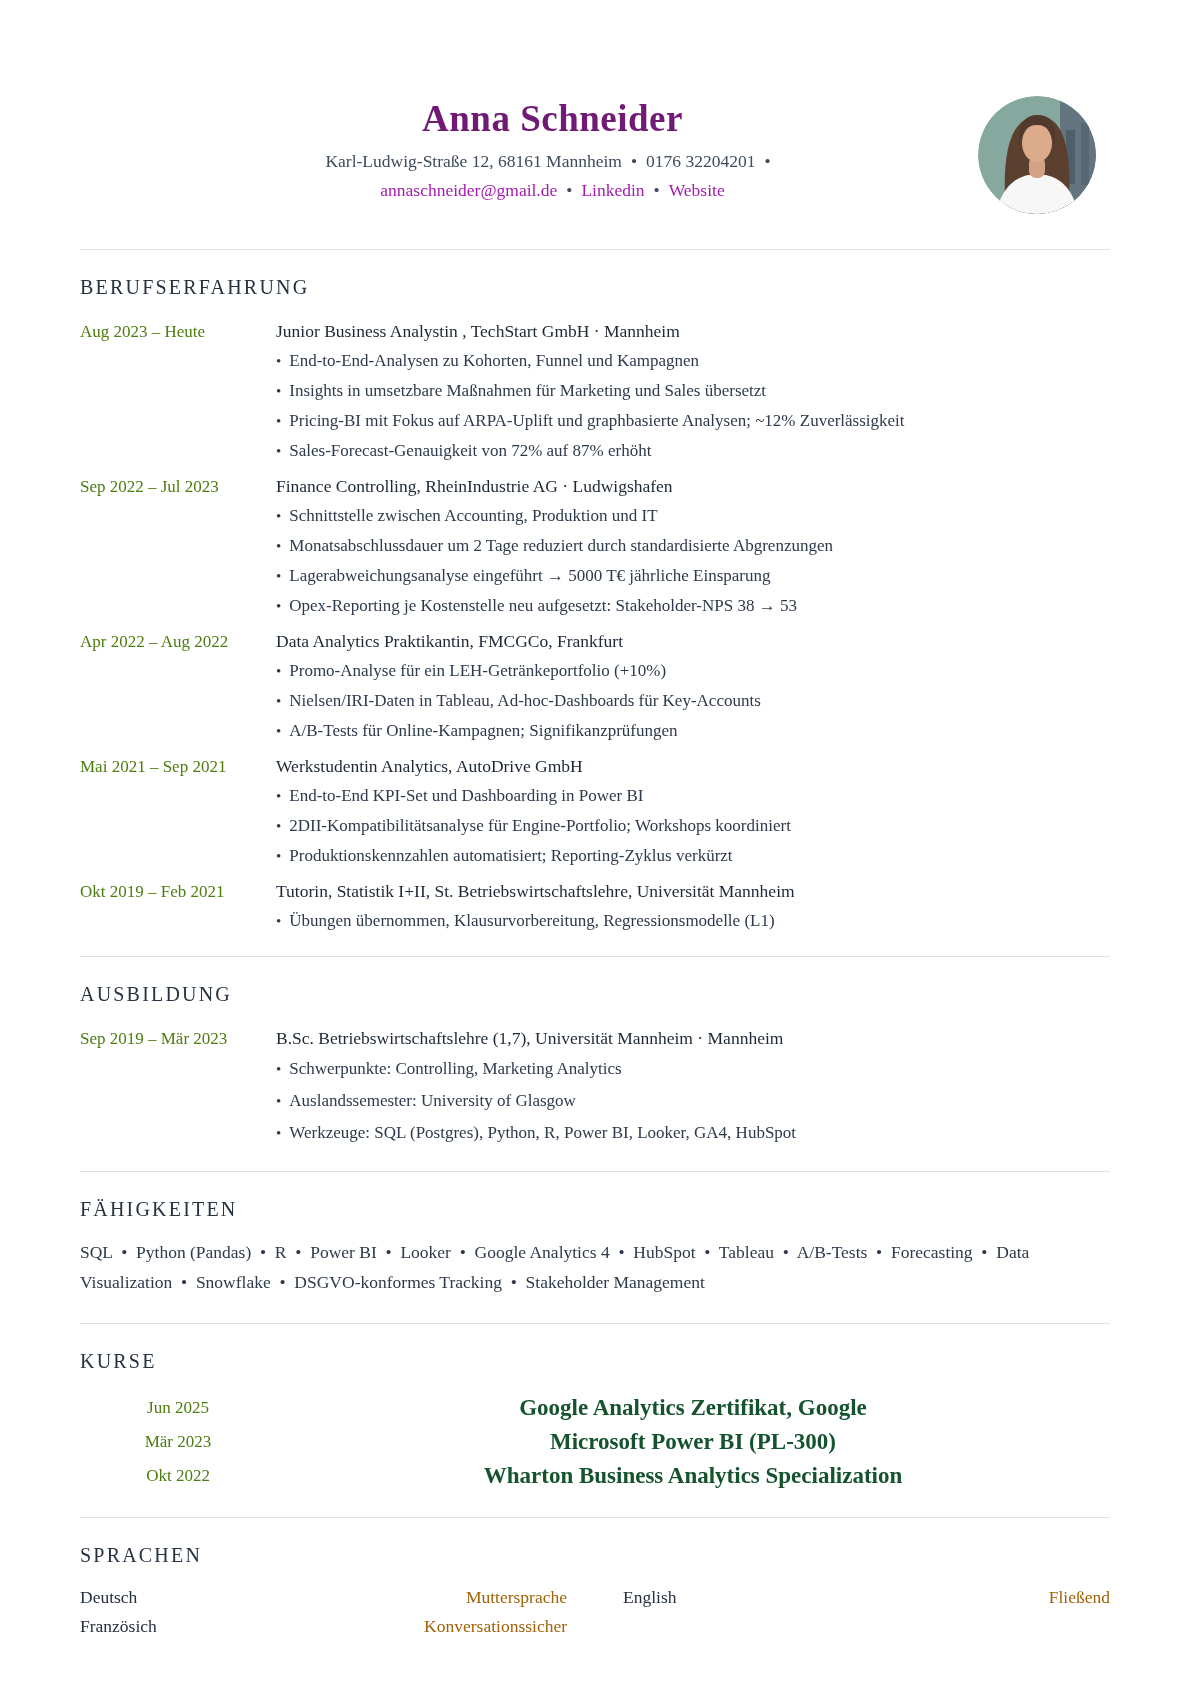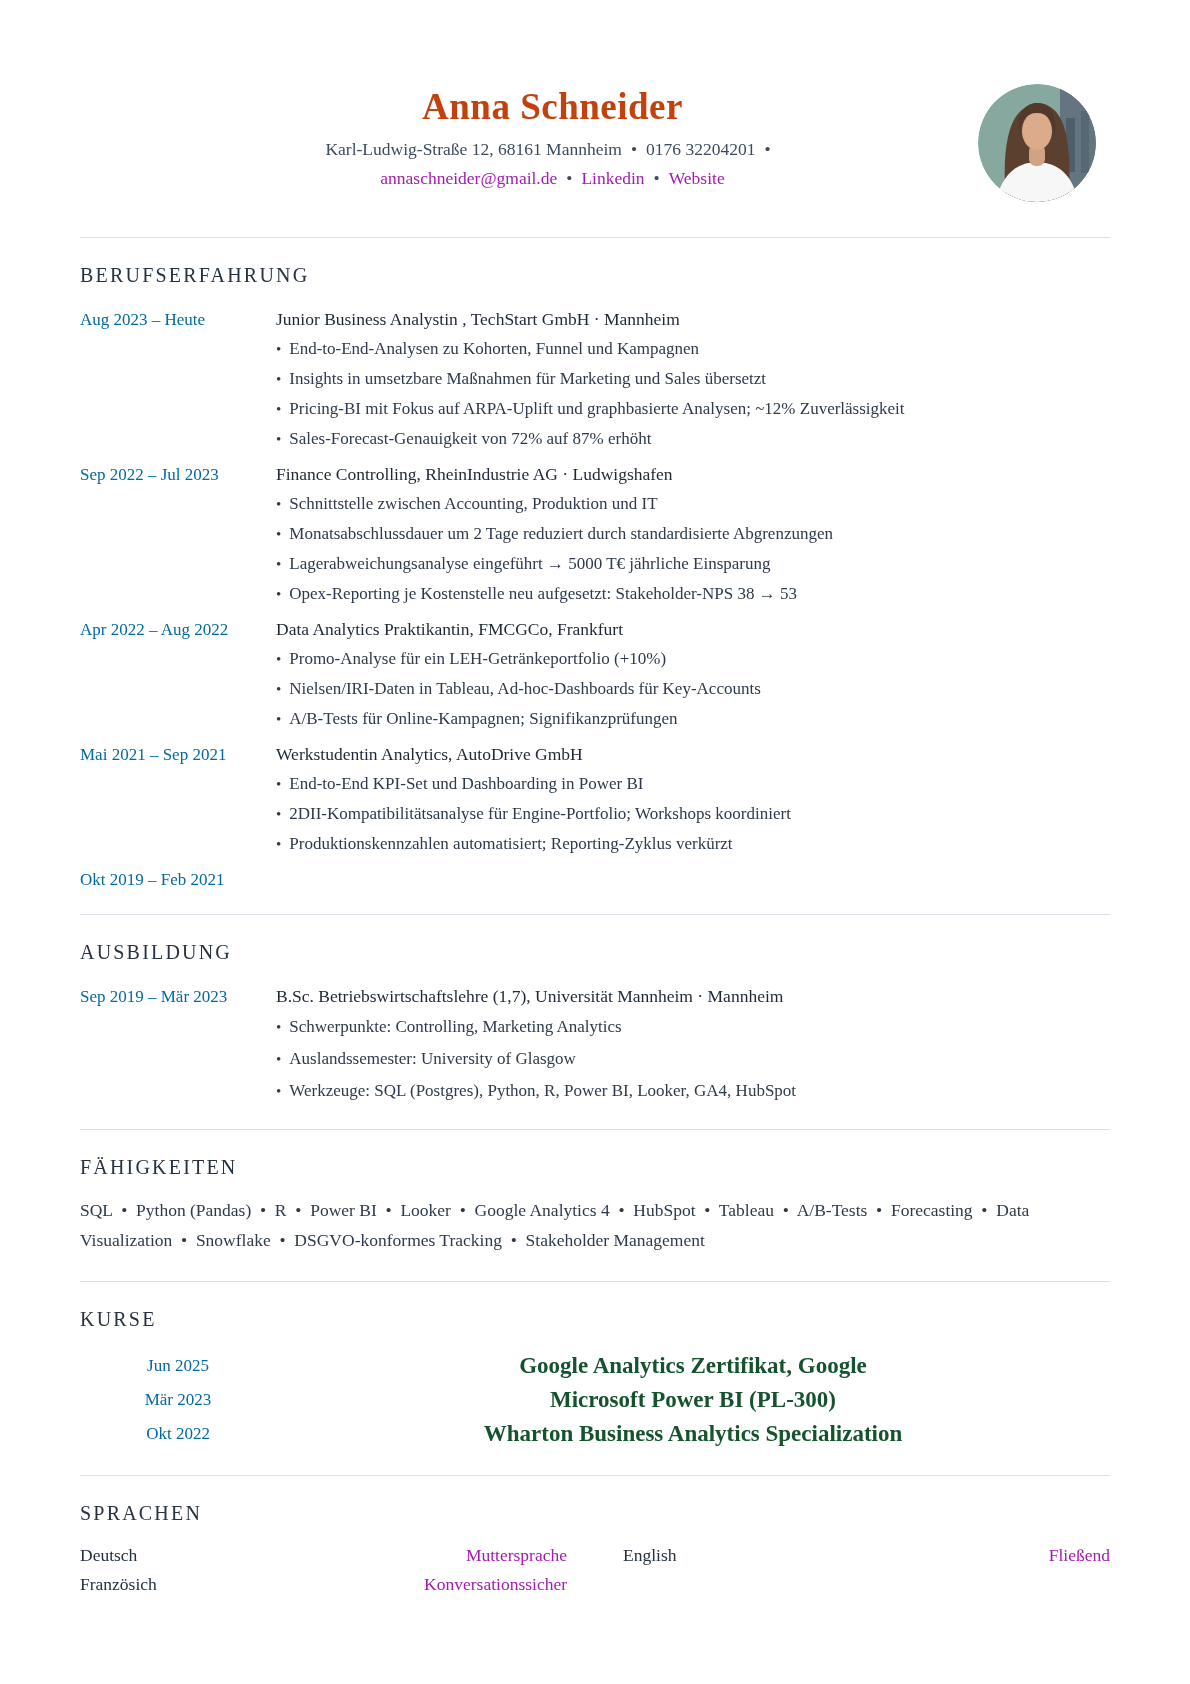--- a/index.html
+++ b/index.html
@@ -10,22 +10,22 @@
     color: #2e3a4b;
     position: relative;
     overflow: hidden;
   }
   .page { padding: 84px 80px 0 80px; }
 
   
   .header { position: relative; min-height: 128px; }
   .header-text { width: 945px; text-align: center; }
   .name {
-    font-size: 37px; font-weight: 700; color: #c2410c;
-    letter-spacing: 0.5px; line-height: 46px;
+    font-size: 37px; font-weight: 700; color: #701a75;
+    letter-spacing: 0.5px; line-height: 46px; margin-top: 12px;
   }
   .contact { font-size: 17.5px; color: #3e4b5e; line-height: 29px; margin-top: 5px; }
   .contact-line { white-space: nowrap; }
   .contact .sep { margin: 0 9px; color: #3e4b5e; }
   .contact a { color: #a21caf; text-decoration: none; }
   .photo {
     position: absolute; top: 0; right: 14px;
     width: 118px; height: 118px; border-radius: 50%; overflow: hidden;
   }
 
@@ -33,21 +33,21 @@
   .rule { border: none; border-top: 1.6px solid #dce1e7; }
   .rule-header { margin-top: 25px; }
   .section-heading {
     font-size: 20px; font-weight: 400; letter-spacing: 2.2px;
     color: #273241; line-height: 20px;
     margin-top: 27px; margin-bottom: 20px;
   }
 
   
   .entry { display: grid; grid-template-columns: 196px 1fr; margin-bottom: 6px; }
-  .entry-date { font-size: 17px; color: #0369a1; line-height: 29px; }
+  .entry-date { font-size: 17px; color: #4d7c0f; line-height: 29px; }
   .entry-body { }
   .entry-title { font-size: 17.5px; font-weight: 400; color: #1d2736; line-height: 29px; }
   ul.bullets { list-style: none; }
   ul.bullets li {
     font-size: 17px; color: #2e3a4b; line-height: 29px;
   }
   ul.bullets .marker { margin-right: 8px; font-size: 15px; }
 
   .edu ul.bullets li { line-height: 31px; }
 
@@ -63,21 +63,21 @@
   .course-title { font-size: 23px; font-weight: 700; color: #14532d; line-height: 34px; }
 
   
   .lang-grid {
     display: grid; grid-template-columns: 1fr 1fr; column-gap: 56px;
     margin-top: -2px;
     text-align: right;
   }
   .lang-cell { display: flex; justify-content: space-between; line-height: 29px; }
   .lang-name { font-size: 17.5px; color: #242f3f; }
-  .lang-level { font-size: 17.5px; color: #a21caf; }
+  .lang-level { font-size: 17.5px; color: #a16207; }
 </style>
 </head>
 <body>
 
 <div class="page">
 
   <header class="header">
     <div class="header-text">
       <div class="name">Anna Schneider</div>
       <div class="contact">
@@ -161,20 +161,26 @@
         <ul class="bullets">
           <li><span class="marker">•</span><span>End-to-End KPI-Set und Dashboarding in Power BI</span></li>
           <li><span class="marker">•</span><span>2DII-Kompatibilitätsanalyse für Engine-Portfolio; Workshops koordiniert</span></li>
           <li><span class="marker">•</span><span>Produktionskennzahlen automatisiert; Reporting-Zyklus verkürzt</span></li>
         </ul>
       </div>
     </div>
 
     <div class="entry">
       <div class="entry-date">Okt 2019 – Feb 2021</div>
+      <div class="entry-body">
+        <div class="entry-title">Tutorin, Statistik I+II, St. Betriebswirtschaftslehre, Universität Mannheim</div>
+        <ul class="bullets">
+          <li><span class="marker">•</span><span>Übungen übernommen, Klausurvorbereitung, Regressionsmodelle (L1)</span></li>
+        </ul>
+      </div>
     </div>
   </section>
 
   <hr class="rule" style="margin-top:20px">
 
   <section class="edu">
     <h2 class="section-heading">AUSBILDUNG</h2>
     <div class="entry">
       <div class="entry-date">Sep 2019 – Mär 2023</div>
       <div class="entry-body">

